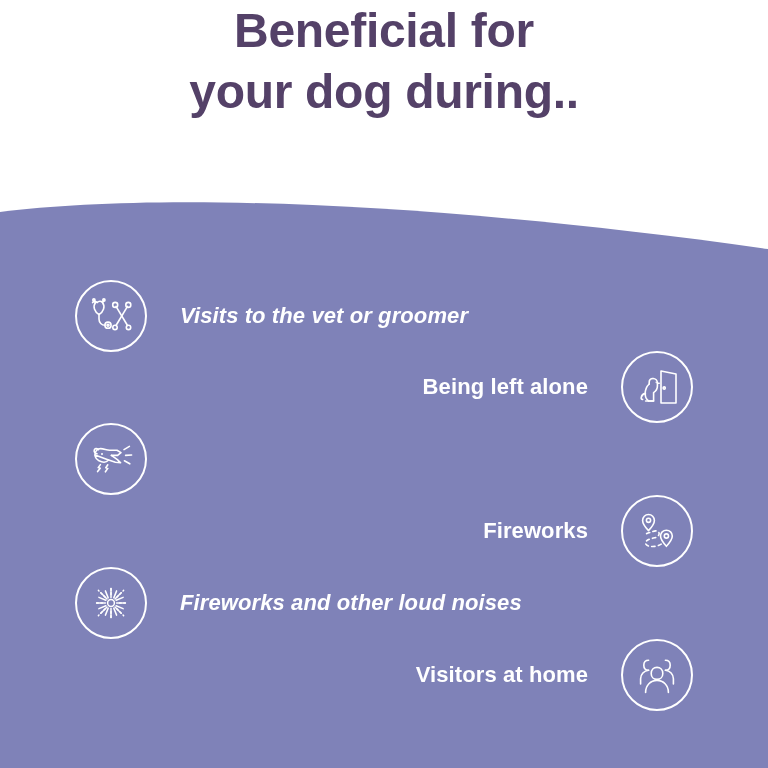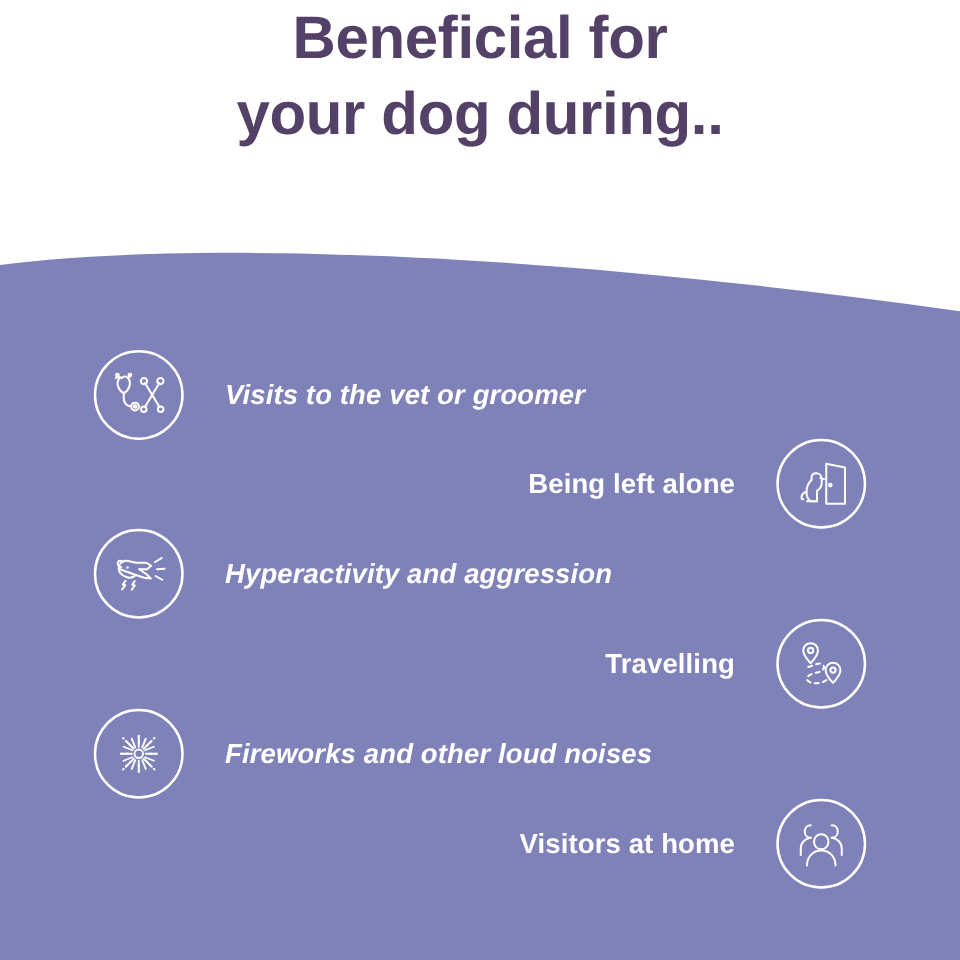--- a/index.html
+++ b/index.html
@@ -179,37 +179,36 @@
           <circle cx="16" cy="20" r="1" fill="#ffffff" stroke="none"></circle>
 
           <path d="M38 15.6 L43.4 12.4"></path>
           <path d="M39.6 21.4 L45.6 21"></path>
           <path d="M38.4 26.8 L43.8 29.8"></path>
 
           <path d="M14.4 30.6 L12.2 33.6 L14.2 34.2 L11.6 37.6"></path>
           <path d="M21.8 30.8 L19.8 33.8 L21.8 34.4 L19.4 37.8"></path>
         </svg>
       </div>
-      <div class="row-label">Hyperactivity and aggression</div>
     </div>
 
     <div class="row right r3">
       <div class="icon-circle">
         <svg width="48" height="48" viewBox="0 0 48 48" fill="none" stroke="#ffffff" stroke-width="1.6" stroke-linecap="round" stroke-linejoin="round">
 
           <path d="M15.5 7.5 C12.2 7.5 9.6 10.1 9.6 13.4 C9.6 17.2 15.5 23.6 15.5 23.6 C15.5 23.6 21.4 17.2 21.4 13.4 C21.4 10.1 18.8 7.5 15.5 7.5 Z"></path>
           <circle cx="15.5" cy="13.3" r="2.1"></circle>
 
           <path d="M33.4 23.2 C30.1 23.2 27.5 25.8 27.5 29.1 C27.5 32.9 33.4 39.3 33.4 39.3 C33.4 39.3 39.3 32.9 39.3 29.1 C39.3 25.8 36.7 23.2 33.4 23.2 Z"></path>
           <circle cx="33.4" cy="29" r="2.1"></circle>
 
           <path d="M13.6 26.6 C18 25.6 21.8 22.6 24.8 24.4 C28 26.4 25.2 30 21.6 30.8 C17 31.8 12.6 33.2 12.6 36 C12.6 38.8 17.4 40 21.8 39.4 C24.8 39 27 38 28.6 36.8" stroke-dasharray="3.2 3.4"></path>
         </svg>
       </div>
-      <div class="row-label">Travelling</div>
+      <div class="row-label">Fireworks</div>
     </div>
 
     <div class="row left r4">
       <div class="icon-circle">
         <svg width="50" height="50" viewBox="0 0 50 50" fill="none" stroke="#ffffff" stroke-width="1.5" stroke-linecap="round" stroke-linejoin="round">
           <circle cx="25" cy="25" r="3.4"></circle>
           <g stroke-linecap="round">
 
             <path d="M25 19.4 L25 10.6"></path>
             <path d="M25 30.6 L25 39.4"></path>

